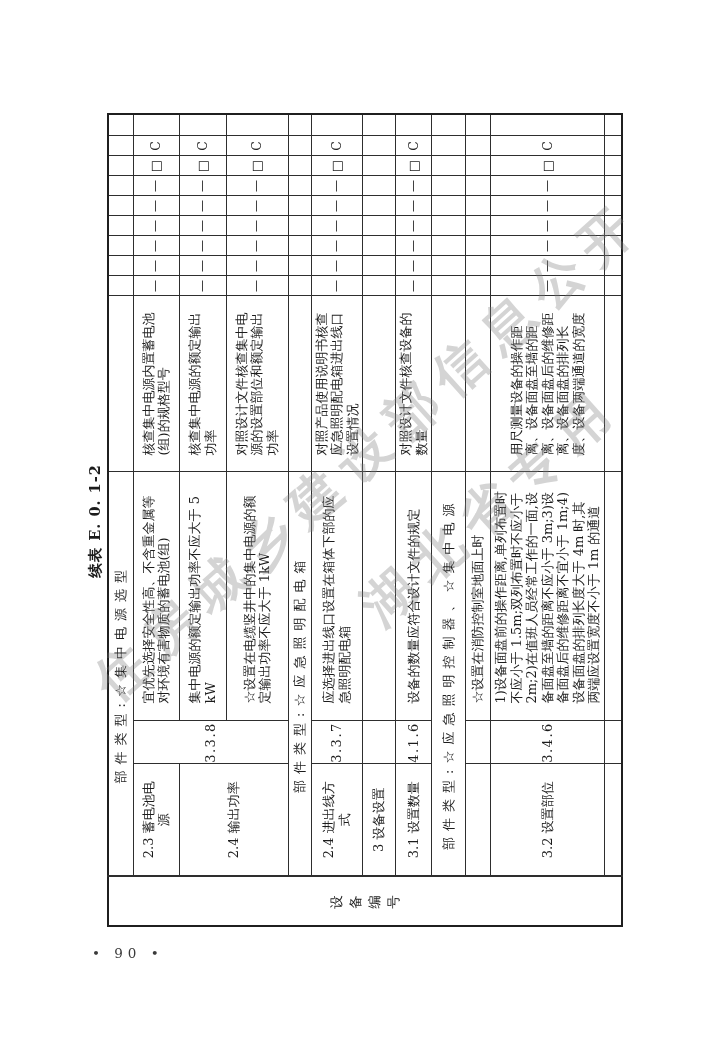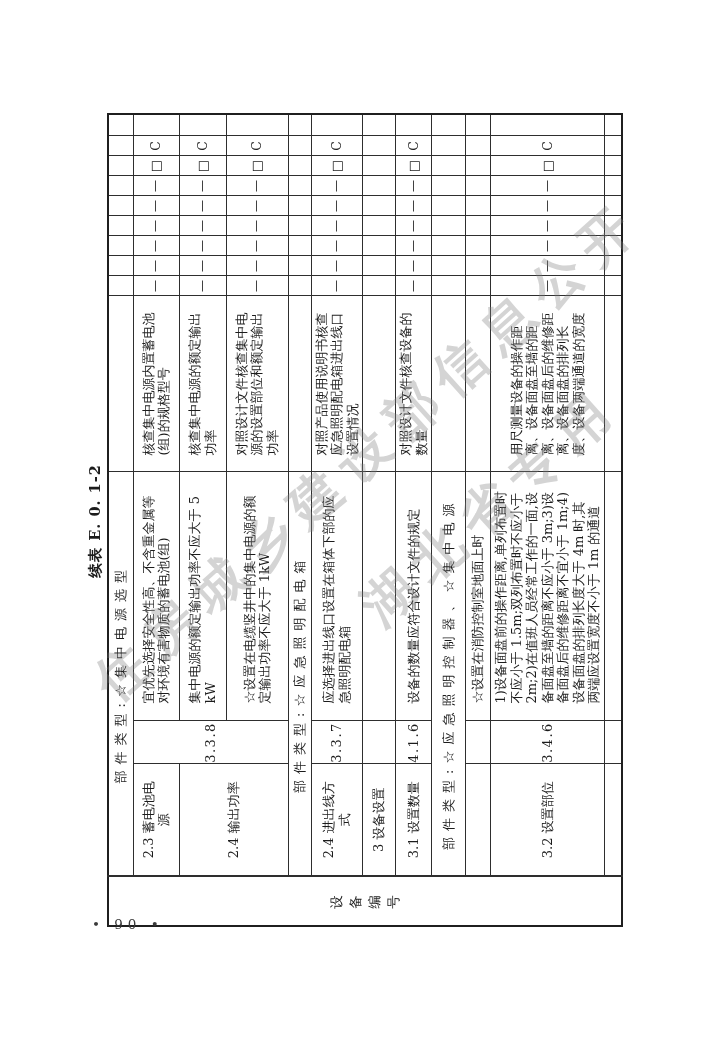--- a/index.html
+++ b/index.html
@@ -37,21 +37,21 @@
   .wm{
     position:absolute;white-space:nowrap;z-index:6;pointer-events:none;
     font-size:52px;letter-spacing:13px;font-weight:bold;
     color:rgba(128,128,128,0.34);
     transform-origin:0 50%;transform:rotate(-42deg);
     font-family:"DejaVu Serif","Liberation Serif",serif;
   }
   #wm1{left:103px;top:655px;}
   #wm2{left:370px;top:580px;}
   #pageno{
-    position:absolute;left:92px;top:916px;font-size:13.5px;color:#3a3a3a;letter-spacing:5px;
+    position:absolute;left:92px;top:945px;font-size:13.5px;color:#3a3a3a;letter-spacing:5px;
     font-family:"DejaVu Serif","Liberation Serif",serif;
   }
 </style>
 </head>
 <body>
 
 <div id="sheet">
 
   <div id="rot">
     <div class="ttl">续表 E. 0. 1-2</div>

